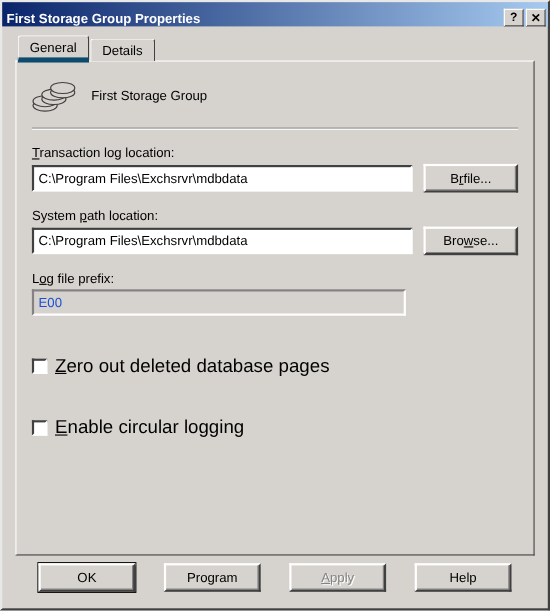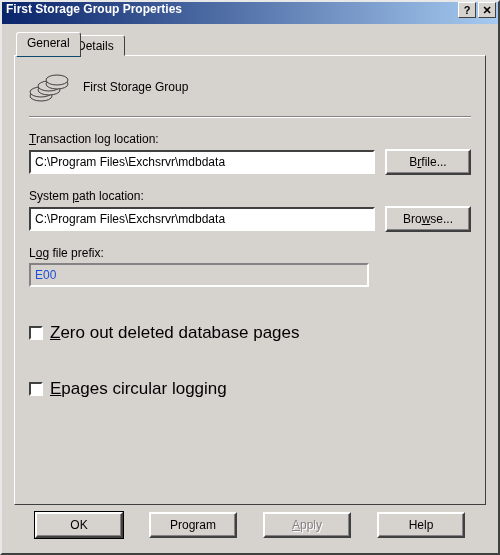--- a/index.html
+++ b/index.html
@@ -20,21 +20,21 @@
     border-color: #e8e8e8 #404040 #404040 #e8e8e8;
     display: flex;
     flex-direction: column;
   }
   .titlebar {
     height: 22px;
     background: linear-gradient(to right, #0a246a, #a6caf0);
     color: #fff;
     font-weight: bold;
     display: flex;
-    align-items: flex-start;
+    align-items: flex-end;
     padding: 0 2px 0 4px;
   }
   .titlebar .title { flex: 1; font-size: 12px; }
   .titlebar .sysbtn {
     width: 18px; height: 16px;
     background: #d6d3ce;
     border: 1px solid;
     border-color: #fff #404040 #404040 #fff;
     margin-left: 2px;
     display: flex; align-items: center; justify-content: center;
@@ -56,21 +56,21 @@
     border: 1px solid;
     border-color: #fff #404040 transparent #fff;
     border-radius: 3px 3px 0 0;
     padding: 3px 10px 0 10px;
     font-size: 12px;
     cursor: default;
   }
   .tab.active {
     top: -2px; height: 25px;
     z-index: 3;
-    border-bottom: 1px solid #0c4a6e;
+    border-bottom: 5px solid #0c4a6e;
   }
   .tab.inactive { top: 1px; height: 21px; z-index: 1; }
   .tabpanel {
     border: 1px solid;
     border-color: #fff #404040 #404040 #fff;
     background: #d6d3ce;
     flex: 1;
     padding: 14px 14px 10px 14px;
     margin-top: -1px;
     position: relative;
@@ -154,21 +154,21 @@
       <span>✕</span>
     </div>
   </div>
 
   <div class="client">
 
     <div class="tabstrip">
       <div class="tab active" style="left:2px;">
         <span>General</span>
       </div>
-      <div class="tab inactive" style="left:52px;">
+      <div class="tab inactive" style="left:68px;">
         <span>Details</span>
       </div>
     </div>
 
     <div class="tabpanel">
 
       <div class="iconrow">
         <svg class="big-icon" viewBox="0 0 40 34">
           <ellipse class="disk" cx="12" cy="26" rx="11" ry="5"></ellipse>
           <ellipse class="disk" cx="12" cy="22" rx="11" ry="5"></ellipse>
@@ -210,21 +210,21 @@
           <span>E00</span>
         </div>
       </div>
 
       <div class="checkbox-row">
         <div class="checkbox-box"></div>
         <span><span class="u">Z</span><span>ero out deleted database pages</span></span>
       </div>
       <div class="checkbox-row">
         <div class="checkbox-box"></div>
-        <span><span class="u">E</span><span>pages circular logging</span></span>
+        <span><span class="u">E</span><span>nable circular logging</span></span>
       </div>
 
     </div>
 
     <div class="buttonbar">
       <button class="btn default"><span>OK</span></button>
       <button class="btn"><span>Program</span></button>
       <button class="btn disabled"><span class="u">A</span><span>pply</span></button>
       <button class="btn"><span>Help</span></button>
     </div>

